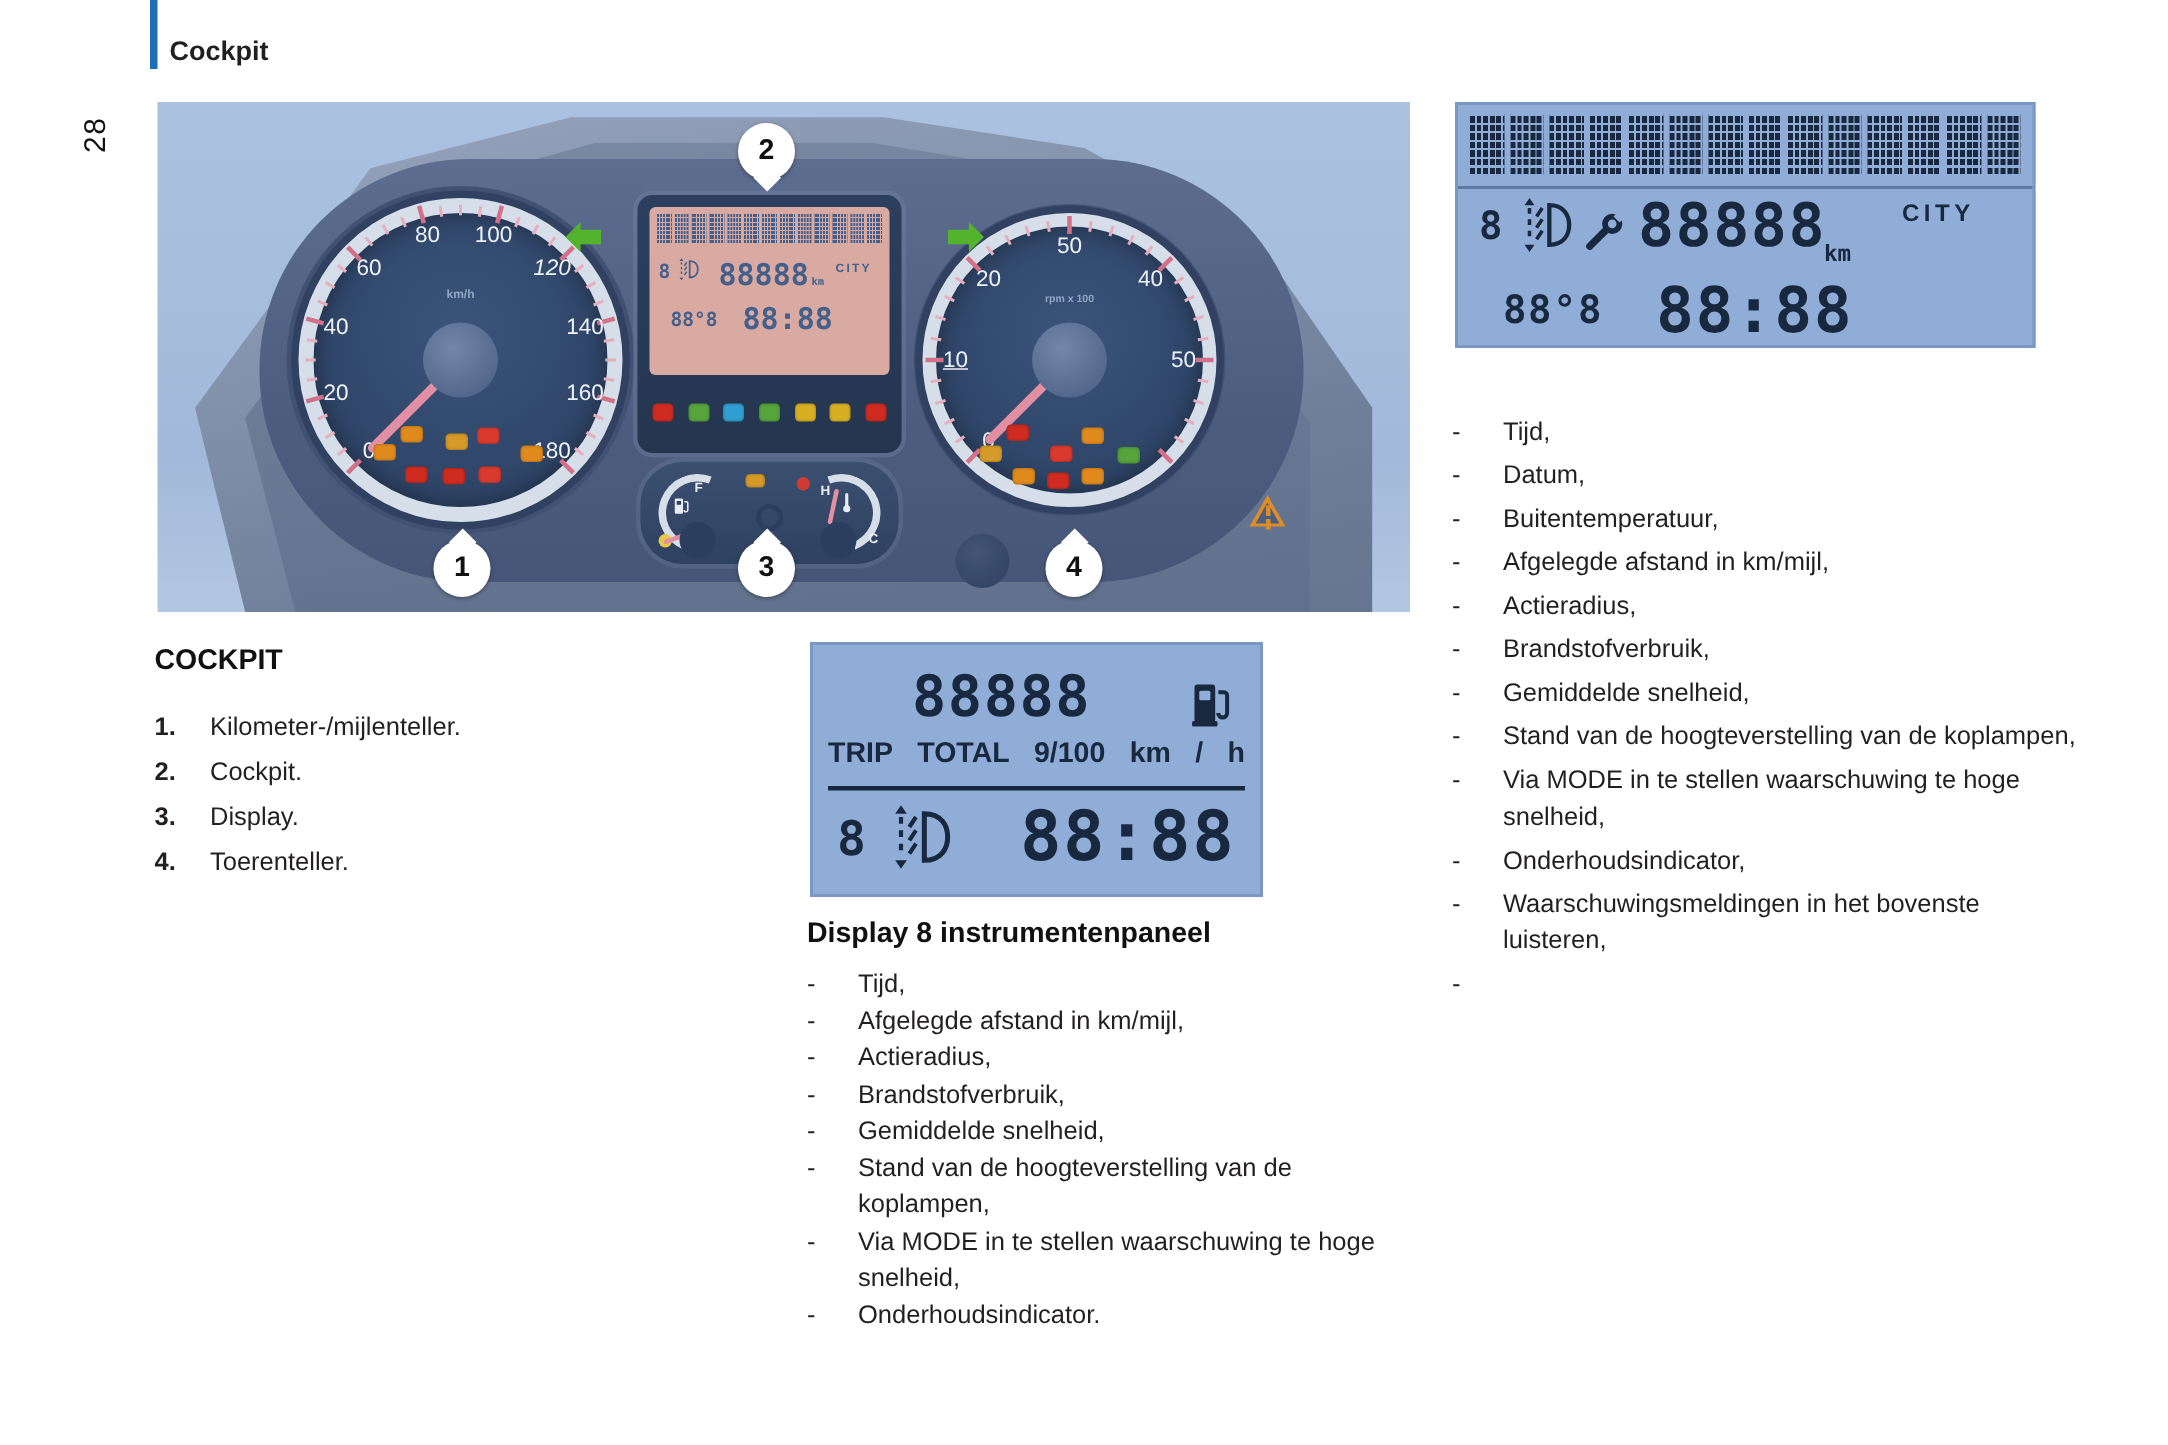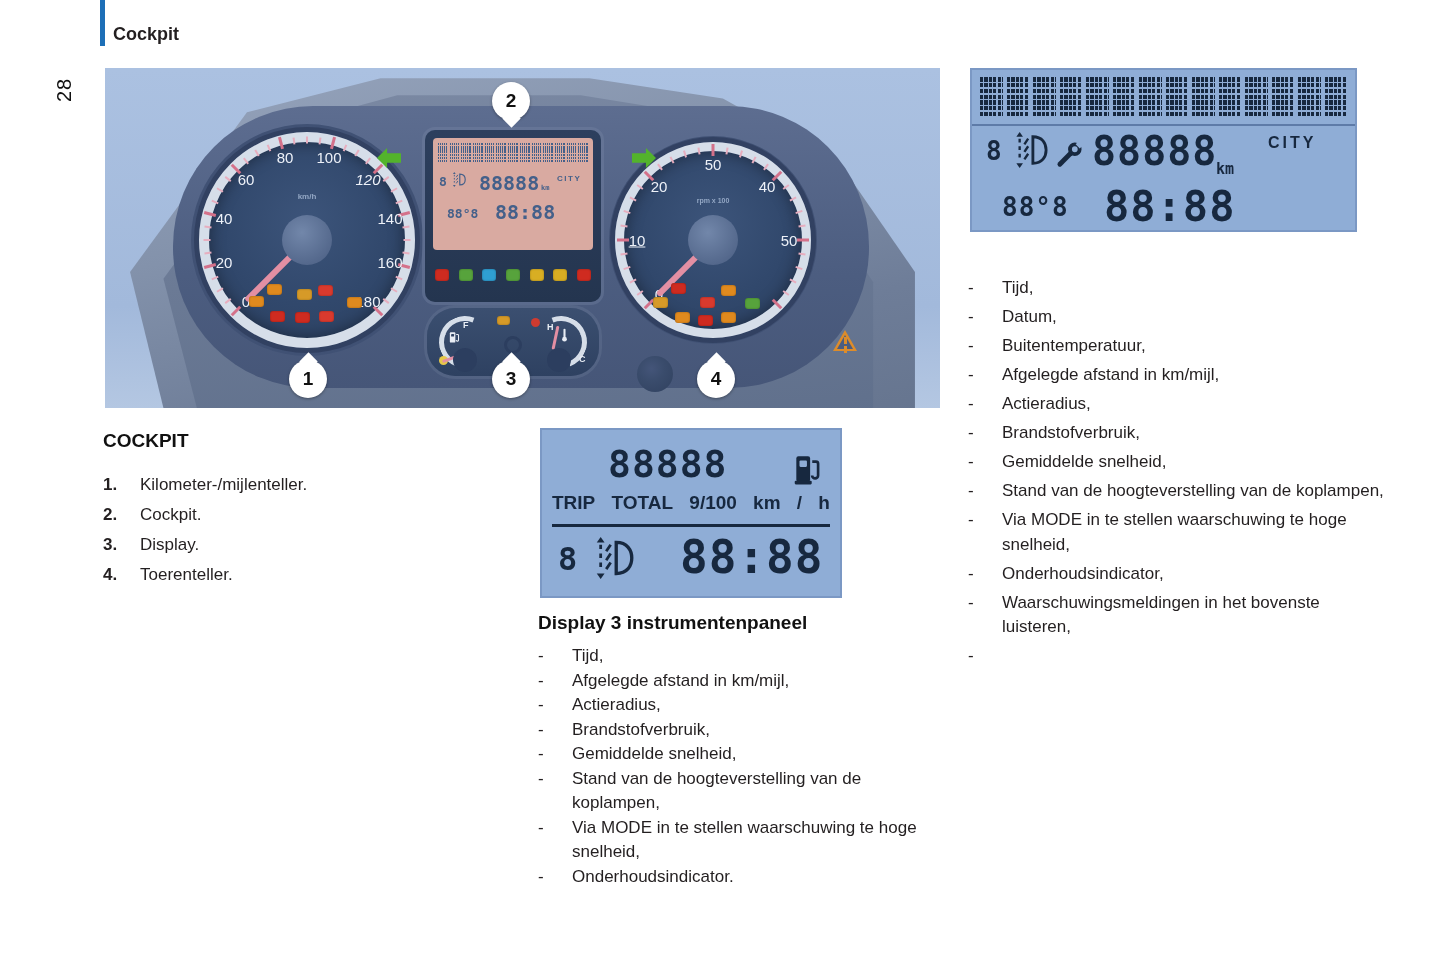--- a/index.html
+++ b/index.html
@@ -436,21 +436,21 @@
           <span>Display.</span>
         </div>
       <div class="list-num">
           <span class="num">4.</span>
           <span>Toerenteller.</span>
         </div>
     </div>
   </div>
 
   <div style="position:absolute;left:538px;top:612px;width:412px;">
-    <div class="h-big">Display 3 instrumentenpaneel</div>
+    <div class="h-big">Display 8 instrumentenpaneel</div>
     <div style="margin-top:10px;">
       <div class="dash-item">
           <span class="dash">-</span>
           <span>Tijd,</span>
         </div>
       <div class="dash-item">
           <span class="dash">-</span>
           <span>Afgelegde afstand in km/mijl,</span>
         </div>
       <div class="dash-item">

